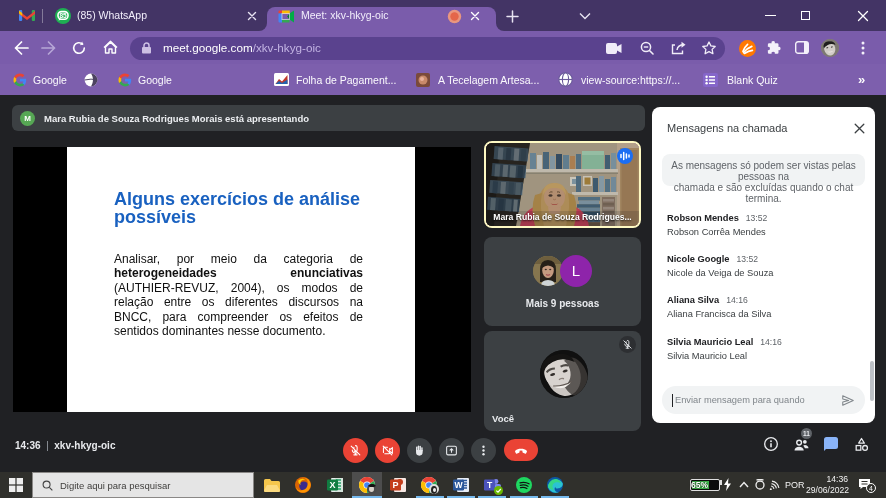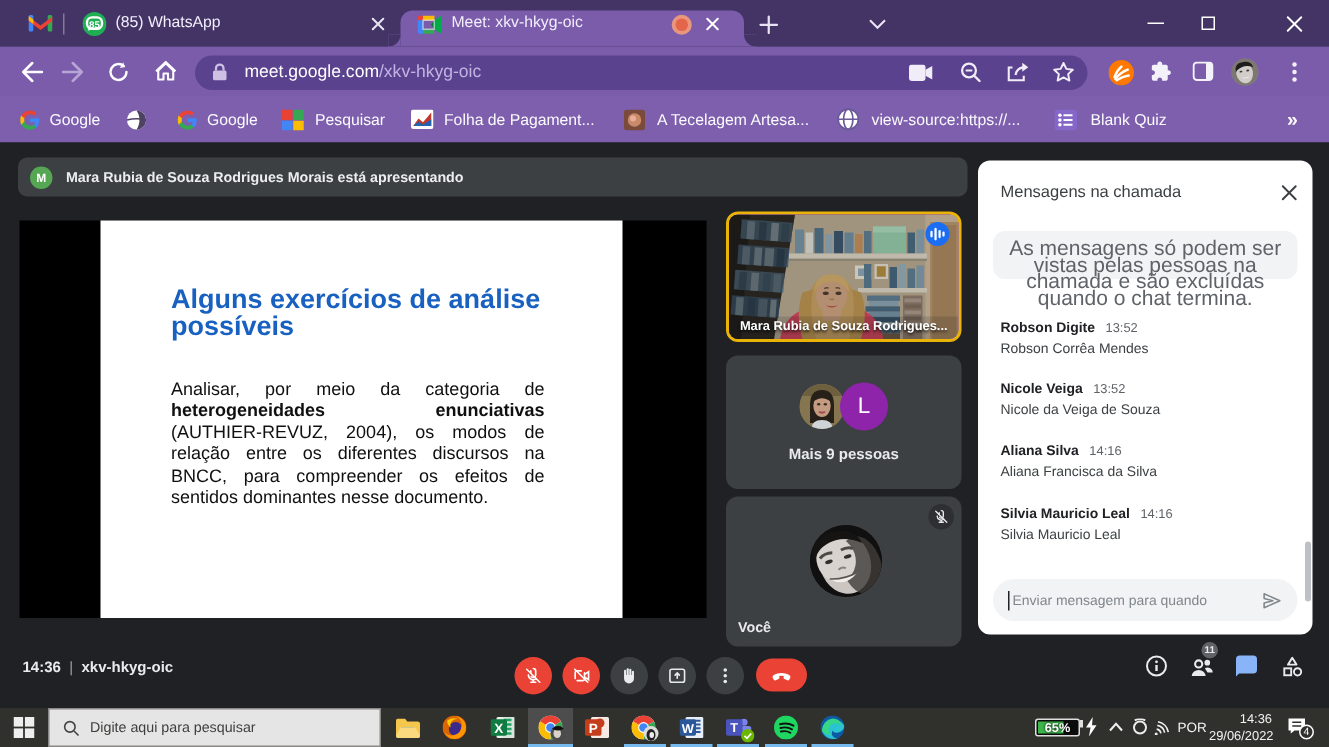--- a/index.html
+++ b/index.html
@@ -25,21 +25,21 @@
   #bookmarks { left:0; top:64px; width:886px; height:31px; background:#7d5fad; }
   .bm { color:#fbfafd; font-size:10.5px; position:absolute; top:0; height:31px; display:flex; align-items:center; }
 
   
   #content { left:0; top:95px; width:886px; height:377px; background:#202124; }
   #notif { left:12px; top:10px; width:633px; height:26px; background:#3c4043; border-radius:6px; color:#e8eaed; }
   #present { left:13px; top:52px; width:458px; height:265px; background:#000; }
   #slide { left:54px; top:0; width:348px; height:265px; background:#fff; }
 
   .tile { left:484px; width:157px; background:#3c4043; border-radius:8px; position:absolute; }
-  #tile1 { top:46px; height:87px; background:#6d28d9; border:2px solid #eab308; overflow:hidden; }
+  #tile1 { top:46px; height:87px; background:#6d28d9; border:2px solid #fef9c3; overflow:hidden; }
   #tile2 { top:142px; height:89px; }
   #tile3 { top:236px; height:100px; }
 
   #chat { left:652px; top:12px; width:223px; height:316px; background:#fff; border-radius:8px; }
   .msg { position:absolute; left:15px; font-size:9.3px; color:#202124; line-height:13.5px; }
   .msg b { font-weight:bold; }
   .msg span { color:#5f6368; font-size:8.6px; margin-left:7px; }
   .msg em { font-style:normal; color:#3c4043; }
 
   
@@ -206,29 +206,20 @@
       </svg>
     </div>
 <div class="bm" style="left:118px">
       <svg width="14" height="14" viewBox="0 0 48 48">
         <path fill="#4285F4" d="M45.1 24.5c0-1.6-.1-3.1-.4-4.5H24v9h11.8c-.5 2.8-2.1 5.2-4.5 6.8v5.7h7.3c4.3-3.9 6.5-9.8 6.5-17z"></path>
         <path fill="#34A853" d="M24 46c6.1 0 11.2-2 14.9-5.5l-7.3-5.7c-2 1.4-4.6 2.2-7.6 2.2-5.9 0-10.8-4-12.6-9.3H4v5.9C7.7 41 15.2 46 24 46z"></path>
         <path fill="#FBBC05" d="M11.4 27.7c-.5-1.4-.7-2.8-.7-4.2s.3-2.9.7-4.2v-5.9H4C2.5 16.4 1.7 20.1 1.7 24s.8 7.6 2.3 10.6l7.4-6.9z"></path>
         <path fill="#EA4335" d="M24 11c3.3 0 6.3 1.1 8.6 3.4l6.4-6.4C35.2 4.4 30.1 2 24 2 15.2 2 7.7 7 4 14.1l7.4 5.9C13.2 15 18.1 11 24 11z"></path>
       </svg>
       <span style="margin-left:6px">Google</span>
-    </div>
-<div class="bm" style="left:188px">
-      <svg width="15" height="14" viewBox="0 0 15 14">
-        <rect x="0" y="0" width="7" height="7" fill="#e94235"></rect>
-        <rect x="7.5" y="0" width="7" height="7" fill="#34a853"></rect>
-        <rect x="0" y="7.5" width="7" height="6.5" fill="#4285f4"></rect>
-        <rect x="7.5" y="7.5" width="7" height="6.5" fill="#fbbc04"></rect>
-      </svg>
-      <span style="margin-left:7px">Pesquisar</span>
     </div>
 <div class="bm" style="left:274px">
       <svg width="15" height="13" viewBox="0 0 15 13">
         <rect x="0" y="0" width="15" height="13" rx="1.5" fill="#fff"></rect>
         <path d="M1.5 11 L5 6 L8 8.5 L13.5 2 L13.5 11 Z" fill="#c0392b"></path>
         <path d="M1.5 11 L5 8 L8 10 L13.5 6.5 L13.5 11 Z" fill="#2462ad"></path>
       </svg>
       <span style="margin-left:7px">Folha de Pagament...</span>
     </div>
 <div class="bm" style="left:558px">
@@ -421,23 +412,23 @@
           <path d="M12 3 a3 3 0 0 1 3 3 v5 a3 3 0 0 1 -5.4 1.8 M9 6 v2 M6 11 a6 6 0 0 0 9.6 4.6 M12 17 v3 M9 20 h6" stroke="#e8eaed" stroke-width="2" fill="none" stroke-linecap="round"></path>
           <path d="M4 4 L20 20" stroke="#e8eaed" stroke-width="2" stroke-linecap="round"></path>
         </svg>
     </div>
   </div>
   <div class="abs" id="chat">
     <div style="position:absolute;left:15px;top:15px;font-size:11px;color:#3c4043">Mensagens na chamada</div>
     <svg style="position:absolute;right:10px;top:16px" width="11" height="11" viewBox="0 0 11 11">
         <path d="M1.2 1.2 L9.8 9.8 M9.8 1.2 L1.2 9.8" stroke="#3c4043" stroke-width="1.3" stroke-linecap="round"></path>
       </svg>
-    <div style="position:absolute;left:10px;top:47px;width:203px;height:32px;background:#f1f3f4;border-radius:8px;color:#5f6368;font-size:14px;line-height:11px;text-align:center;padding-top:5.5px">As mensagens só podem ser vistas pelas pessoas na<br>chamada e são excluídas quando o chat termina.</div>
-    <div class="msg" style="top:105px"><b>Robson Digite</b><span>13:52</span><br><em>Robson Corrêa Mendes</em></div>
-    <div class="msg" style="top:146px"><b>Nicole Veiga</b><span>13:52</span><br><em>Nicole da Veiga de Souza</em></div>
+    <div style="position:absolute;left:10px;top:47px;width:203px;height:32px;background:#f1f3f4;border-radius:8px;color:#5f6368;font-size:10px;line-height:11px;text-align:center;padding-top:5.5px">As mensagens só podem ser vistas pelas pessoas na<br>chamada e são excluídas quando o chat termina.</div>
+    <div class="msg" style="top:105px"><b>Robson Mendes</b><span>13:52</span><br><em>Robson Corrêa Mendes</em></div>
+    <div class="msg" style="top:146px"><b>Nicole Google</b><span>13:52</span><br><em>Nicole da Veiga de Souza</em></div>
     <div class="msg" style="top:187px"><b>Aliana Silva</b><span>14:16</span><br><em>Aliana Francisca da Silva</em></div>
     <div class="msg" style="top:229px"><b>Silvia Mauricio Leal</b><span>14:16</span><br><em>Silvia Mauricio Leal</em></div>
     <div style="position:absolute;left:218px;top:254px;width:3.5px;height:40px;border-radius:2px;background:#bdc1c6"></div>
     <div style="position:absolute;left:10px;top:279px;width:203px;height:28px;background:#f1f3f4;border-radius:14px">
       <div style="position:absolute;left:10px;top:7.5px;width:1px;height:13px;background:#202124"></div>
       <div style="position:absolute;left:13px;top:8.5px;font-size:9.3px;color:#80868b">Enviar mensagem para quando</div>
       <svg style="position:absolute;right:10px;top:8px" width="14" height="13" viewBox="0 0 24 22">
           <path d="M3 19 L21 11 L3 3 L3 8.5 L13 11 L3 13.5 Z" stroke="#80868b" stroke-width="1.8" fill="none" stroke-linejoin="round"></path>
         </svg>
     </div>
@@ -615,21 +606,21 @@
     </svg>
   
   <svg class="abs" style="left:547px;top:5px" width="16" height="16" viewBox="0 0 16 16">
       <circle cx="8" cy="8" r="8" fill="#0c59a4"></circle>
       <path d="M1 10 A8 8 0 0 1 15.8 6.5 C16 10 13 11.5 10.5 11.5 C9 11.5 8.2 10.8 8.5 9.8 C6 12.5 9 15.8 12 15 A8 8 0 0 1 1 10 Z" fill="#2bc3d2"></path>
       <path d="M1 10 A8 8 0 0 1 8 2 C12 2 13.8 4.5 13.8 6.5 C12 4.8 8 4.5 6.2 7 C4.8 9 5.5 11.5 7 13.2 C4 12.5 1.6 11.5 1 10 Z" fill="#35d687"></path>
     </svg>
   
   <div class="abs" style="left:690px;top:7px;width:30px;height:12px;border:1px solid #dfdfdf;border-radius:2px;background:#0c0c0c">
     <div style="position:absolute;left:1px;top:1px;width:17px;height:8px;background:#3db54a"></div>
-    <div style="position:absolute;left:0;top:0;width:100%;text-align:center;font-size:8.5px;line-height:10px;color:#fff;font-weight:bold;text-shadow:0 0 2px #000">65%</div>
+    <div style="position:absolute;left:0;top:0;width:100%;font-size:8.5px;line-height:10px;color:#fff;font-weight:bold;text-shadow:0 0 2px #000">65%</div>
   </div>
   <div class="abs" style="left:720px;top:8px;width:2px;height:5px;background:#dfdfdf"></div>
   <svg class="abs" style="left:723px;top:6px" width="9" height="13" viewBox="0 0 9 13">
       <path d="M5.5 0 L1 7 H4 L3 13 L8 5.5 H5 Z" fill="#fff"></path>
     </svg>
   <svg class="abs" style="left:739px;top:9px" width="10" height="7" viewBox="0 0 10 7">
       <path d="M1 6 L5 1.5 L9 6" stroke="#eee" stroke-width="1.4" fill="none"></path>
     </svg>
   <svg class="abs" style="left:754px;top:7px" width="12" height="11" viewBox="0 0 12 11">
       <circle cx="6" cy="6" r="4" stroke="#eee" stroke-width="1.3" fill="none"></circle>

